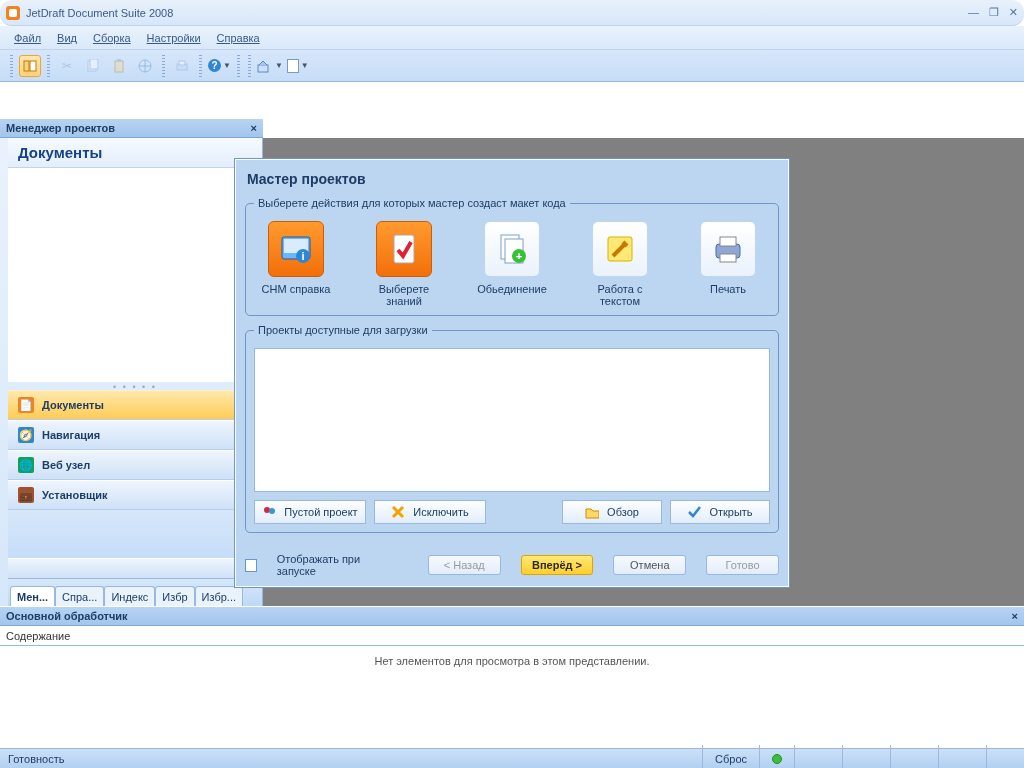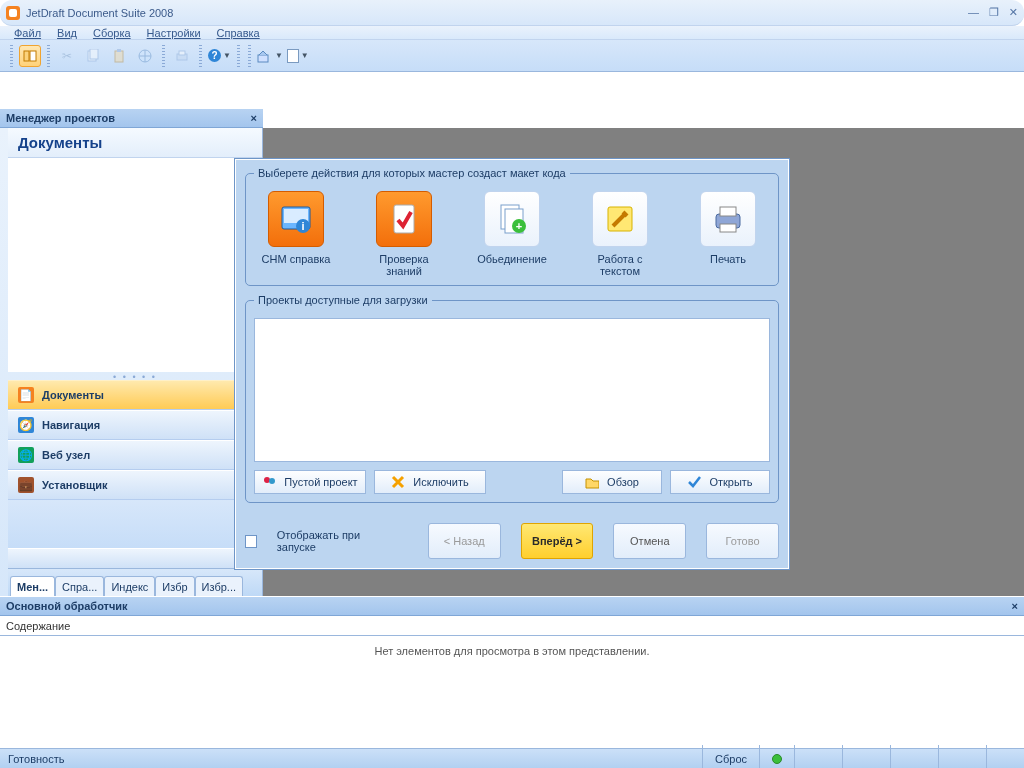--- a/index.html
+++ b/index.html
@@ -4,21 +4,21 @@
 <style>
 * { box-sizing: border-box; margin: 0; padding: 0; font-family: Tahoma, sans-serif; font-size: 11px; }
 html, body { width: 1024px; height: 768px; overflow: hidden; background: #fff; }
 
 .titlebar { height: 26px; background: linear-gradient(#e8f1fb,#d7e7fa); display: flex; align-items: center; padding: 0 6px; color: #3b5a8a; border-bottom: 1px solid #c1d4ee; border-radius: 12px; }
 .titlebar .title-icon { width: 14px; height: 14px; background: #f58220; border-radius: 3px; margin-right: 6px; position: relative; }
 .titlebar .title-icon::after { content:""; position:absolute; inset:3px; background:#fff; border-radius:2px; }
 .title-btns { margin-left: auto; display: flex; gap: 10px; color: #5576a6; }
 .title-btns span { cursor: pointer; }
 
-.menubar { height: 14px; background: linear-gradient(#eaf2fc,#d9e9fb); display: flex; align-items: center; gap: 4px; padding: 0 8px; border-bottom: 1px solid #c1d4ee; color: #36598d; }
+.menubar { height: 24px; background: linear-gradient(#eaf2fc,#d9e9fb); display: flex; align-items: center; gap: 4px; padding: 0 8px; border-bottom: 1px solid #c1d4ee; color: #36598d; }
 .menubar .menu-item { padding: 2px 6px; cursor: pointer; }
 .menubar .menu-item u { text-decoration: underline; }
 
 .toolbar { height: 32px; background: linear-gradient(#d7e7fa,#c6ddf8); display: flex; align-items: center; gap: 4px; padding: 0 8px; border-bottom: 1px solid #9ab7dd; }
 .tool-sep { width: 3px; height: 22px; background: repeating-linear-gradient(#8aa9d6 0, #8aa9d6 1px, transparent 1px, transparent 3px); margin: 0 2px; }
 .tool-btn { width: 22px; height: 22px; border: 1px solid transparent; border-radius: 3px; display: flex; align-items: center; justify-content: center; cursor: pointer; }
 .tool-btn.active { background: linear-gradient(#ffe7b3,#ffd27a); border-color: #f0a431; }
 .tool-btn.disabled { opacity: .45; }
 .tool-drop { display:flex; align-items:center; gap:2px; cursor:pointer; }
 
@@ -62,21 +62,21 @@
 .opt .tile { width:56px; height:56px; border-radius:6px; display:flex; align-items:center; justify-content:center;}
 .opt .tile.orange { background:linear-gradient(#ff9a2e,#f36f0b); border:1px solid #d45c00;}
 .opt .tile.white { background:linear-gradient(#ffffff,#eaf2fc); border:1px solid #c1d4ee;}
 .opt .lbl { color:#1d3d66; text-align:center;}
 .proj-list { height:144px; background:#fff; border:1px solid #9ab7dd;}
 .btns-row { display:flex; gap:8px; margin-top:8px;}
 .sm-btn { flex:0 0 auto; min-width:112px; height:24px; background:linear-gradient(#fdfeff,#e2edfa); border:1px solid #9ab7dd; border-radius:0; display:flex; align-items:center; justify-content:center; gap:8px; cursor:pointer; color:#1d3d66;}
 .sm-btn .ic { width:14px; height:14px;}
 .footer-row { display:flex; align-items:center; gap:20px; margin-top:20px;}
 .chk { width:13px; height:13px; border:1px solid #6e95c7; background:#fff;}
-.wiz-btn { width:82px; height:36px; border:1px solid #9ab7dd; border-radius:3px; display:flex; align-items:center; justify-content:center; cursor:pointer; background:linear-gradient(#f6faff,#e2edfa); color:#555;}
+.wiz-btn { width:82px; height:20px; border:1px solid #9ab7dd; border-radius:3px; display:flex; align-items:center; justify-content:center; cursor:pointer; background:linear-gradient(#f6faff,#e2edfa); color:#555;}
 .wiz-btn.primary { background:linear-gradient(#ffe873,#ffcf2e); border-color:#e0a400; color:#2a2a2a; font-weight:bold;}
 .wiz-btn.disabled { color:#9a9a9a;}
 
 
 .ic-doc { width:12px; height:14px; background:#fff; border:1px solid #7a9ac0;}
 .ic-scissors { color:#7a9ac0; font-size:12px;}
 .ic-help { width:13px; height:13px; background:#2f86d7; color:#fff; border-radius:50%; font-weight:bold; font-size:10px; display:flex; align-items:center; justify-content:center;}
 .nav-ic { width:16px; height:16px; border-radius:2px; display:flex; align-items:center; justify-content:center; color:#fff; font-size:11px; font-weight:bold;}
 svg { display:block;}
 
@@ -224,20 +224,21 @@
     <div class="status-cell" style="width:48px;"></div>
     <div class="status-cell" style="width:48px;"></div>
     <div class="status-cell" style="width:48px;"></div>
     <div class="status-cell" style="width:30px;"></div>
   </div>
 </div>
 
 </div>
 
 <div class="dialog">
+  <div class="dlg-title">Мастер проектов</div>
 
   <fieldset>
     <legend>Выберете действия для которых мастер создаст макет кода</legend>
     <div class="options-row">
       <div class="opt">
         <div class="tile orange">
             <svg width="34" height="34">
               <rect x="3" y="5" width="28" height="22" fill="#6bb6ff" stroke="#1e5a9c" rx="2"></rect>
               <rect x="5" y="7" width="24" height="14" fill="#d9ecff"></rect>
               <circle cx="24" cy="24" r="7" fill="#2f86d7"></circle>
@@ -246,21 +247,21 @@
           </div>
         <span class="lbl">CHM справка</span>
       </div>
       <div class="opt">
         <div class="tile orange">
             <svg width="34" height="34">
               <rect x="7" y="3" width="20" height="28" fill="#fff" stroke="#aaa" rx="2"></rect>
               <path d="M11 18l5 6 8-14" stroke="#d23" stroke-width="4" fill="none"></path>
             </svg>
           </div>
-        <span class="lbl">Проверка знаний</span>
+        <span class="lbl">Выберете знаний</span>
       </div>
       <div class="opt">
         <div class="tile white">
             <svg width="34" height="34">
               <rect x="6" y="3" width="18" height="24" fill="#fff" stroke="#7aa0cc"></rect>
               <rect x="10" y="7" width="18" height="24" fill="#fff" stroke="#7aa0cc"></rect>
               <circle cx="24" cy="24" r="7" fill="#3bbf3b"></circle>
               <text x="24" y="28" text-anchor="middle" fill="#fff" font-size="14" font-weight="bold">+</text>
             </svg>
           </div>

